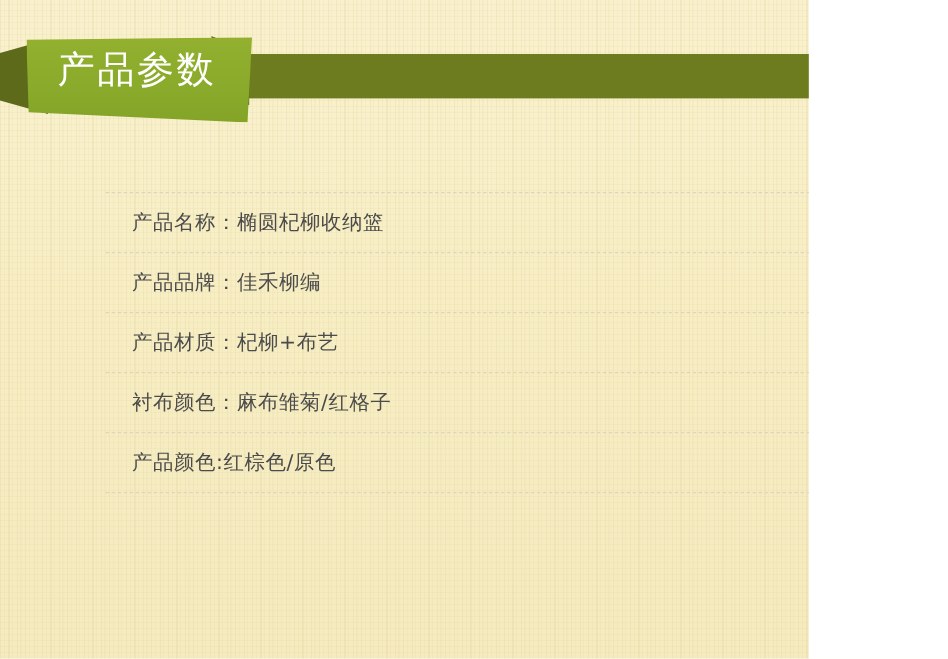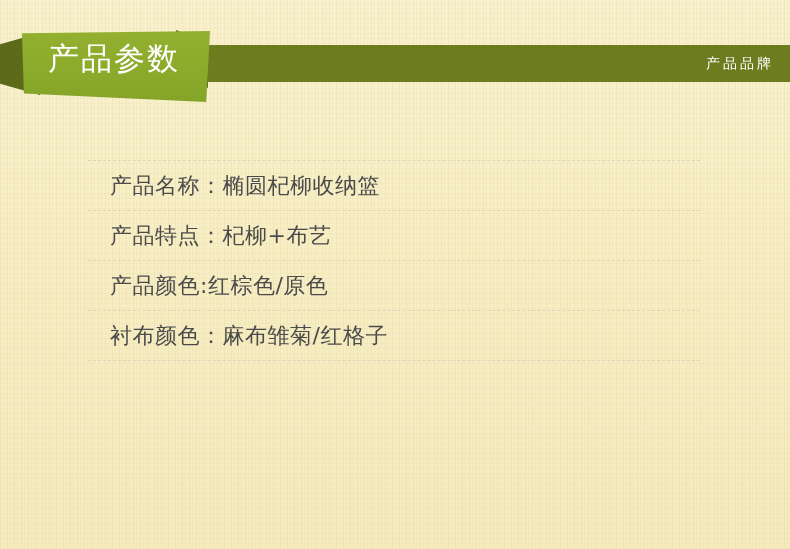--- a/index.html
+++ b/index.html
@@ -8,21 +8,21 @@
   }
   body {
     width: 790px;
     height: 549px;
     overflow: hidden;
     font-family: "DejaVu Sans", "Liberation Sans", sans-serif;
   }
 
   #page {
     position: relative;
-    width: 790px;
+    width: 674px;
     height: 549px;
     background-color: #fbf6de;
     overflow: hidden;
   }
 
   
   #texture-overlay {
     position: absolute;
     inset: 0;
     pointer-events: none;
@@ -134,21 +134,21 @@
     height: 49px;
     border-top: 1px dashed #ddd6bd;
     display: flex;
     align-items: center;
   }
   .spec-row:last-child {
     border-bottom: 1px dashed #ddd6bd;
   }
 
   .spec-text {
-    font-size: 22px;
+    font-size: 17px;
     line-height: 24px;
     color: #4b4b4b;
     letter-spacing: 0.5px;
     padding-left: 22px;
     white-space: nowrap;
   }
 </style>
 </head>
 <body>
 
@@ -163,23 +163,26 @@
     <div class="ribbon-main"></div>
     <div class="ribbon-title">产品参数</div>
     <div class="header-note">产品品牌</div>
   </div>
 
   <div id="spec-list">
     <div class="spec-row">
       <div class="spec-text">产品名称：椭圆杞柳收纳篮</div>
     </div>
     <div class="spec-row">
-      <div class="spec-text">产品特点：杞柳+布艺</div>
+      <div class="spec-text">产品品牌：佳禾柳编</div>
+    </div>
+    <div class="spec-row">
+      <div class="spec-text">产品材质：杞柳+布艺</div>
+    </div>
+    <div class="spec-row">
+      <div class="spec-text">衬布颜色：麻布雏菊/红格子</div>
     </div>
     <div class="spec-row">
       <div class="spec-text">产品颜色:红棕色/原色</div>
-    </div>
-    <div class="spec-row">
-      <div class="spec-text">衬布颜色：麻布雏菊/红格子</div>
     </div>
   </div>
 
 </div>
 
 </body></html>

